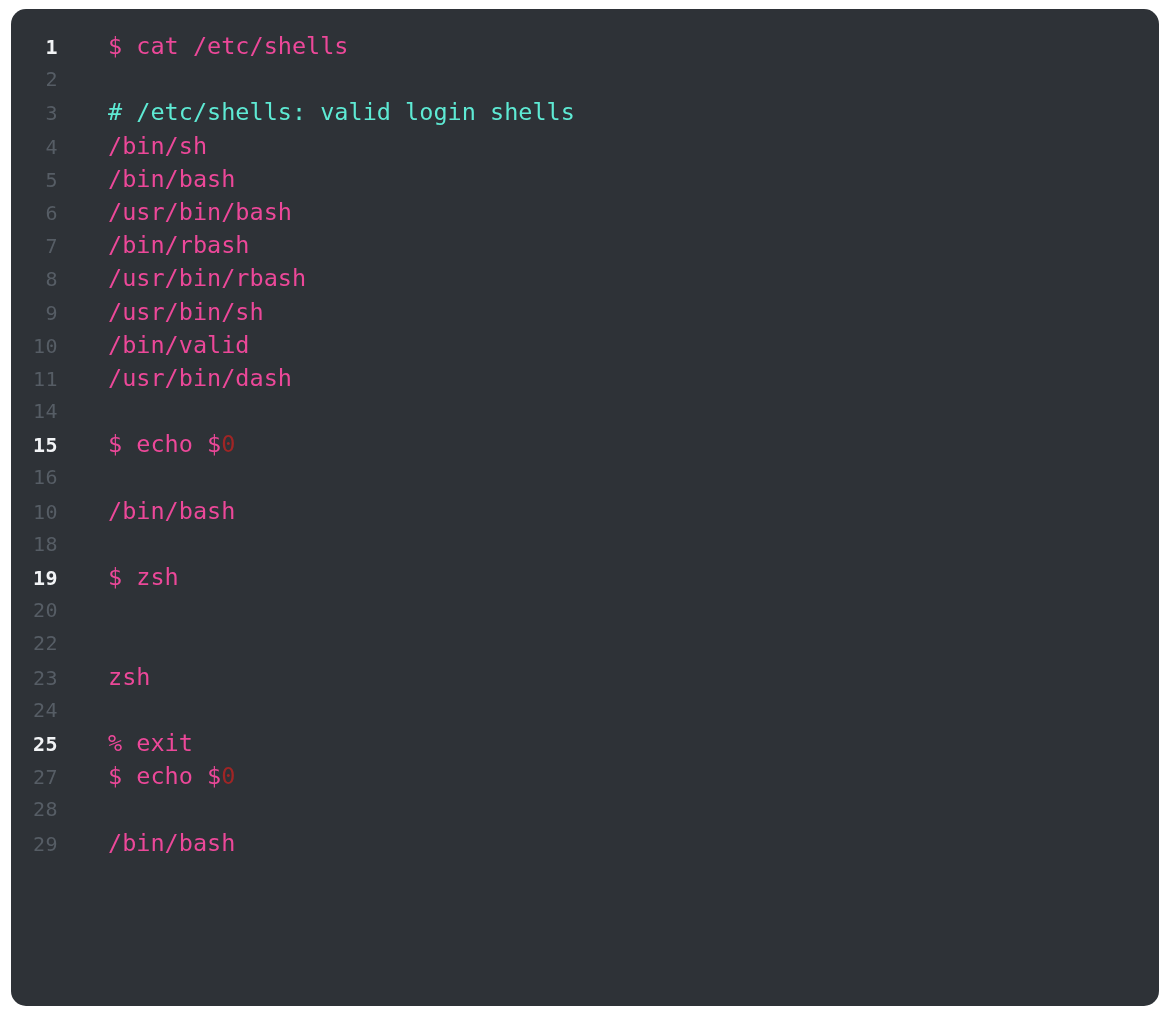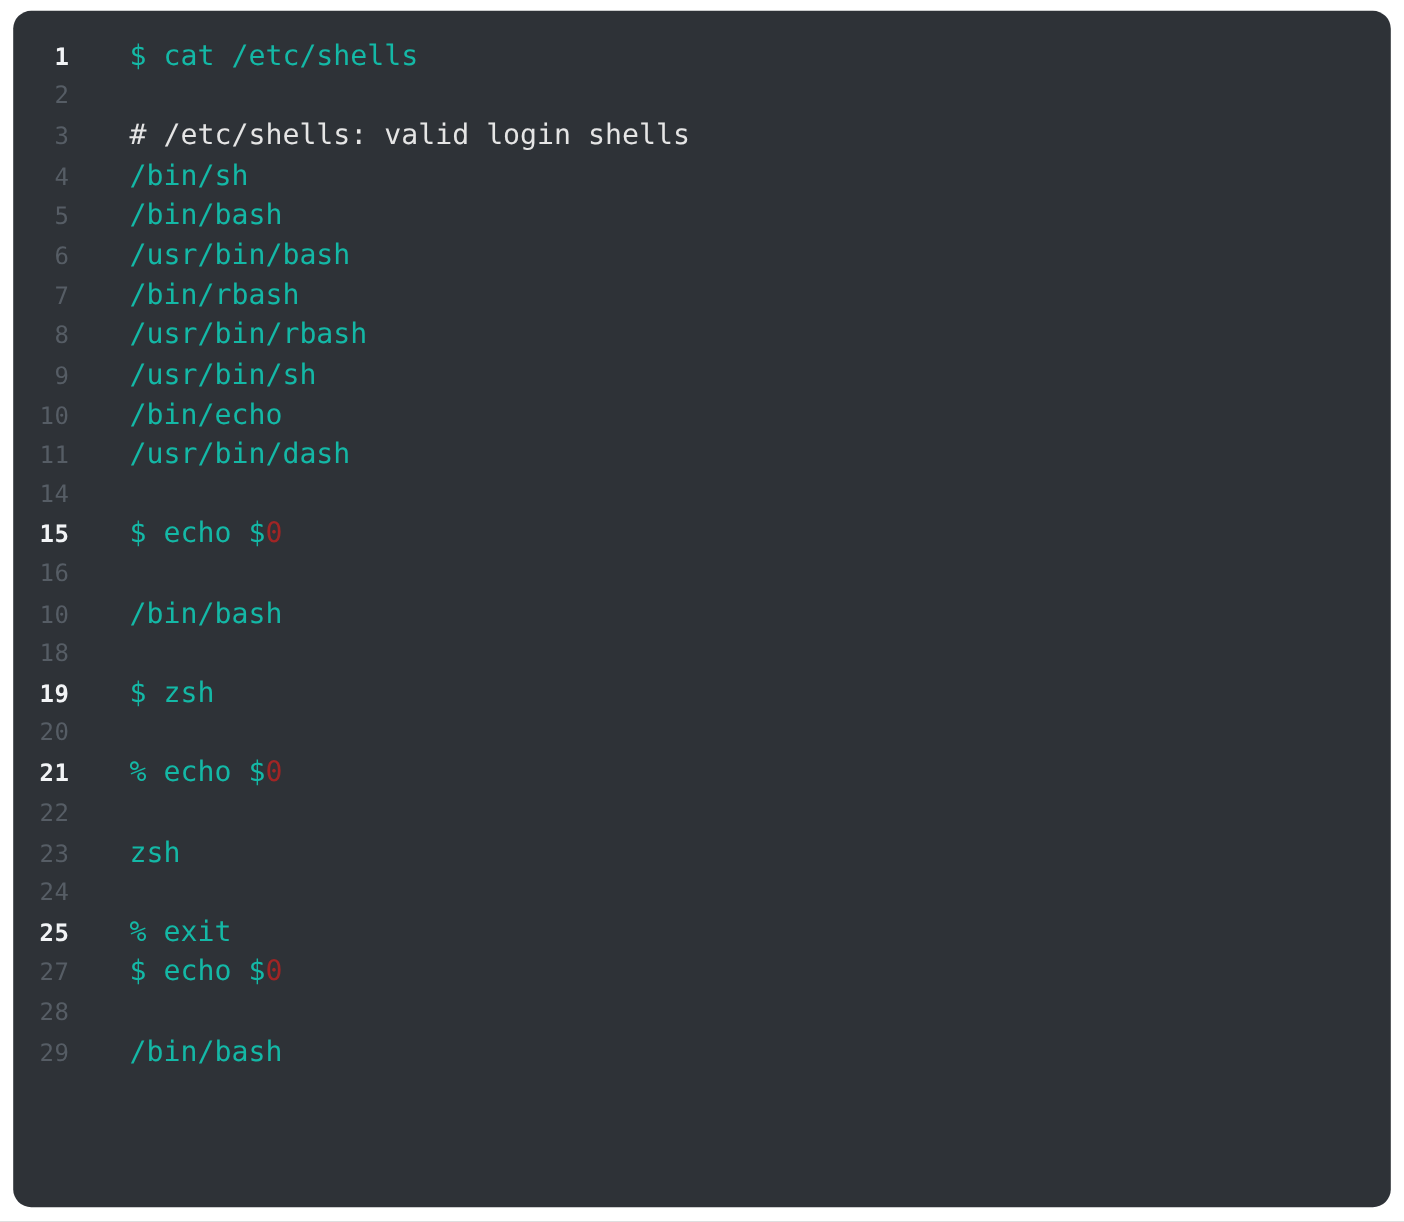--- a/index.html
+++ b/index.html
@@ -59,48 +59,47 @@
   .line-code {
     flex: 1 1 auto;
     padding-left: 50px;
     font-size: 23.5px;
     color: #e8e8e8;
     font-family: "DejaVu Sans Mono", "Liberation Mono", monospace;
     white-space: pre;
     letter-spacing: 0px;
   }
 
-  .tok-comment { color: #e5e5e5; }
+  .tok-comment { color: #5eead4; }
   .tok-var     { color: #a02525; }
-  .tok-plain   { color: #14b8a6; }
+  .tok-plain   { color: #ec4899; }
 </style>
 </head>
 <body>
 
 <div class="code-card">
   <div class="code-lines">
       <div class="code-line is-active"><span class="line-no">1</span><span class="line-code"><span class="tok-plain">$ cat /etc/shells</span></span></div>
       <div class="code-line"><span class="line-no">2</span><span class="line-code"><span class="tok-plain"></span></span></div>
       <div class="code-line"><span class="line-no">3</span><span class="line-code"><span class="tok-comment"># /etc/shells: valid login shells</span></span></div>
       <div class="code-line"><span class="line-no">4</span><span class="line-code"><span class="tok-plain">/bin/sh</span></span></div>
       <div class="code-line"><span class="line-no">5</span><span class="line-code"><span class="tok-plain">/bin/bash</span></span></div>
       <div class="code-line"><span class="line-no">6</span><span class="line-code"><span class="tok-plain">/usr/bin/bash</span></span></div>
       <div class="code-line"><span class="line-no">7</span><span class="line-code"><span class="tok-plain">/bin/rbash</span></span></div>
       <div class="code-line"><span class="line-no">8</span><span class="line-code"><span class="tok-plain">/usr/bin/rbash</span></span></div>
       <div class="code-line"><span class="line-no">9</span><span class="line-code"><span class="tok-plain">/usr/bin/sh</span></span></div>
-      <div class="code-line"><span class="line-no">10</span><span class="line-code"><span class="tok-plain">/bin/echo</span></span></div>
+      <div class="code-line"><span class="line-no">10</span><span class="line-code"><span class="tok-plain">/bin/valid</span></span></div>
       <div class="code-line"><span class="line-no">11</span><span class="line-code"><span class="tok-plain">/usr/bin/dash</span></span></div>
       <div class="code-line"><span class="line-no">14</span><span class="line-code"><span class="tok-plain"></span></span></div>
       <div class="code-line is-active"><span class="line-no">15</span><span class="line-code"><span class="tok-plain">$ echo $</span><span class="tok-var">0</span></span></div>
       <div class="code-line"><span class="line-no">16</span><span class="line-code"><span class="tok-plain"></span></span></div>
       <div class="code-line"><span class="line-no">10</span><span class="line-code"><span class="tok-plain">/bin/bash</span></span></div>
       <div class="code-line"><span class="line-no">18</span><span class="line-code"><span class="tok-plain"></span></span></div>
       <div class="code-line is-active"><span class="line-no">19</span><span class="line-code"><span class="tok-plain">$ zsh</span></span></div>
       <div class="code-line"><span class="line-no">20</span><span class="line-code"><span class="tok-plain"></span></span></div>
-      <div class="code-line is-active"><span class="line-no">21</span><span class="line-code"><span class="tok-plain">% echo $</span><span class="tok-var">0</span></span></div>
       <div class="code-line"><span class="line-no">22</span><span class="line-code"><span class="tok-plain"></span></span></div>
       <div class="code-line"><span class="line-no">23</span><span class="line-code"><span class="tok-plain">zsh</span></span></div>
       <div class="code-line"><span class="line-no">24</span><span class="line-code"><span class="tok-plain"></span></span></div>
       <div class="code-line is-active"><span class="line-no">25</span><span class="line-code"><span class="tok-plain">% exit</span></span></div>
       <div class="code-line"><span class="line-no">27</span><span class="line-code"><span class="tok-plain">$ echo $</span><span class="tok-var">0</span></span></div>
       <div class="code-line"><span class="line-no">28</span><span class="line-code"><span class="tok-plain"></span></span></div>
       <div class="code-line"><span class="line-no">29</span><span class="line-code"><span class="tok-plain">/bin/bash</span></span></div>
     </div>
 </div>
 

